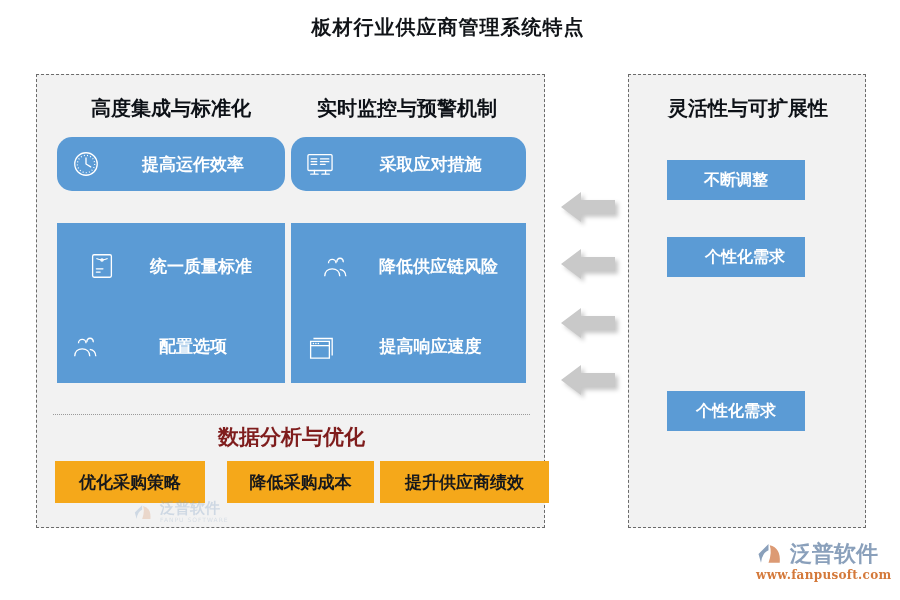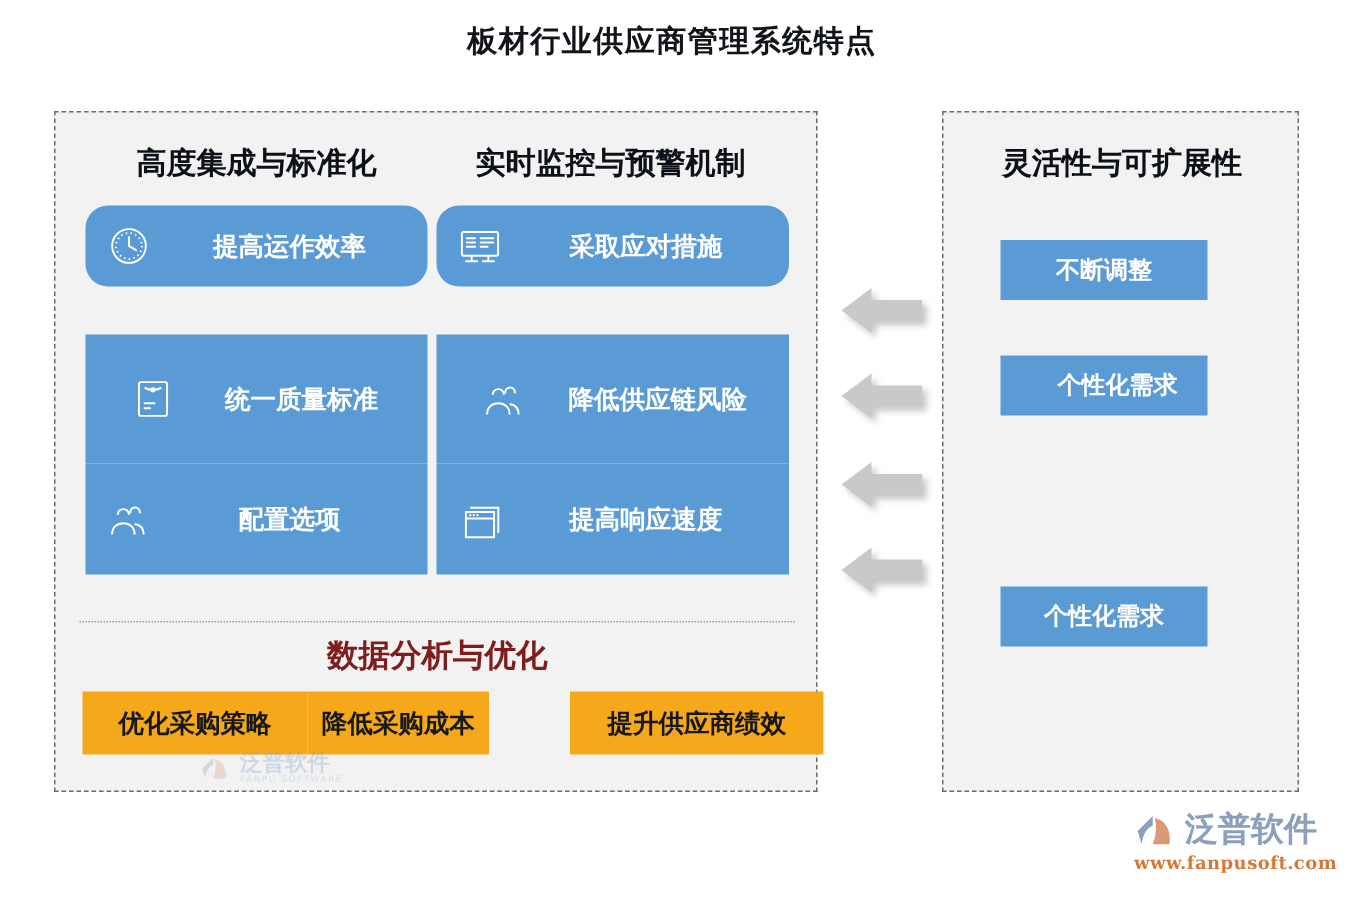--- a/index.html
+++ b/index.html
@@ -79,21 +79,21 @@
   .orange-card {
     position: absolute; top: 386px; height: 42px;
     background: #f5a81a;
     display: flex; align-items: center; justify-content: center;
     font-family: "DejaVu Serif", "Liberation Serif", serif;
     font-size: 17px; font-weight: 700; color: #16181c;
     white-space: nowrap;
     text-align: right;
   }
   #orange-0 { left: 18px;  width: 150px; }
-  #orange-1 { left: 168px; width: 121px; }
+  #orange-1 { left: 190px; width: 147px; }
   #orange-2 { left: 343px; width: 169px; }
 
   
   .blue-pill {
     position: absolute; left: 38px; width: 138px; height: 40px;
     background: #5b9bd5;
     display: flex; align-items: center; justify-content: center;
     font-family: "DejaVu Serif", "Liberation Serif", serif;
     font-size: 16px; font-weight: 700; color: #ffffff;
     white-space: nowrap;

